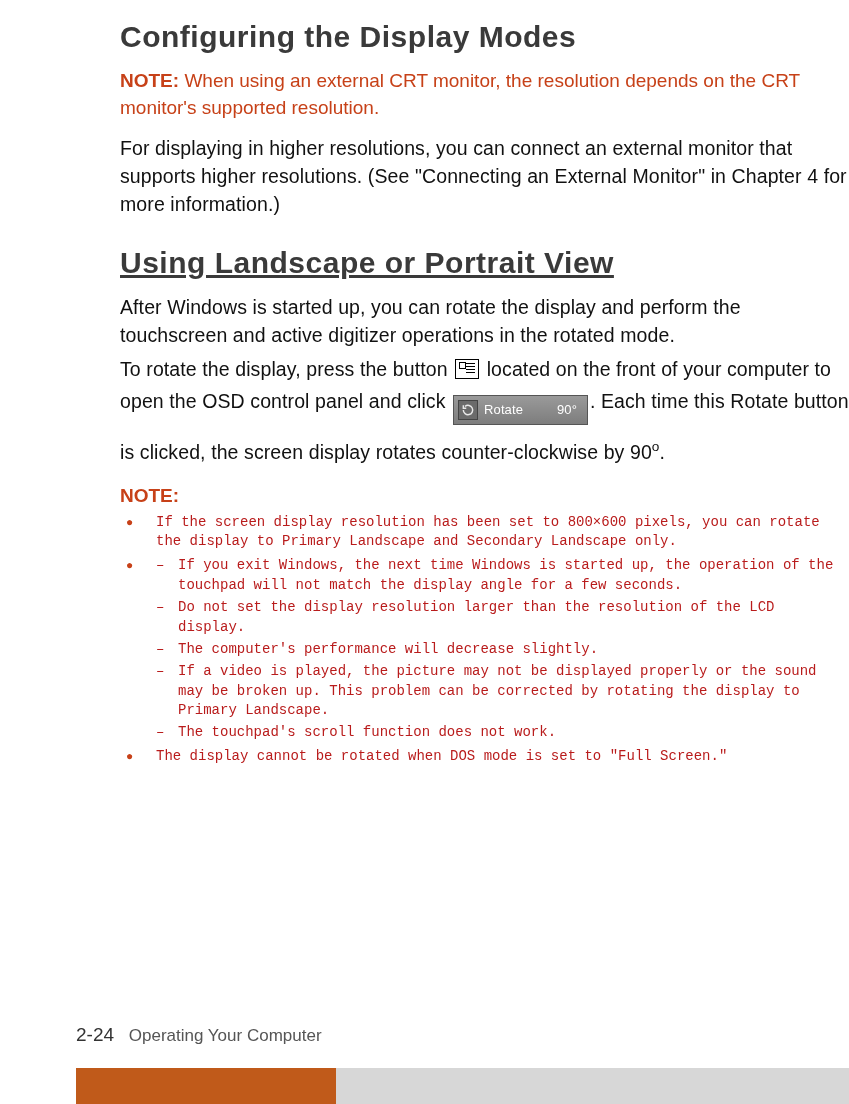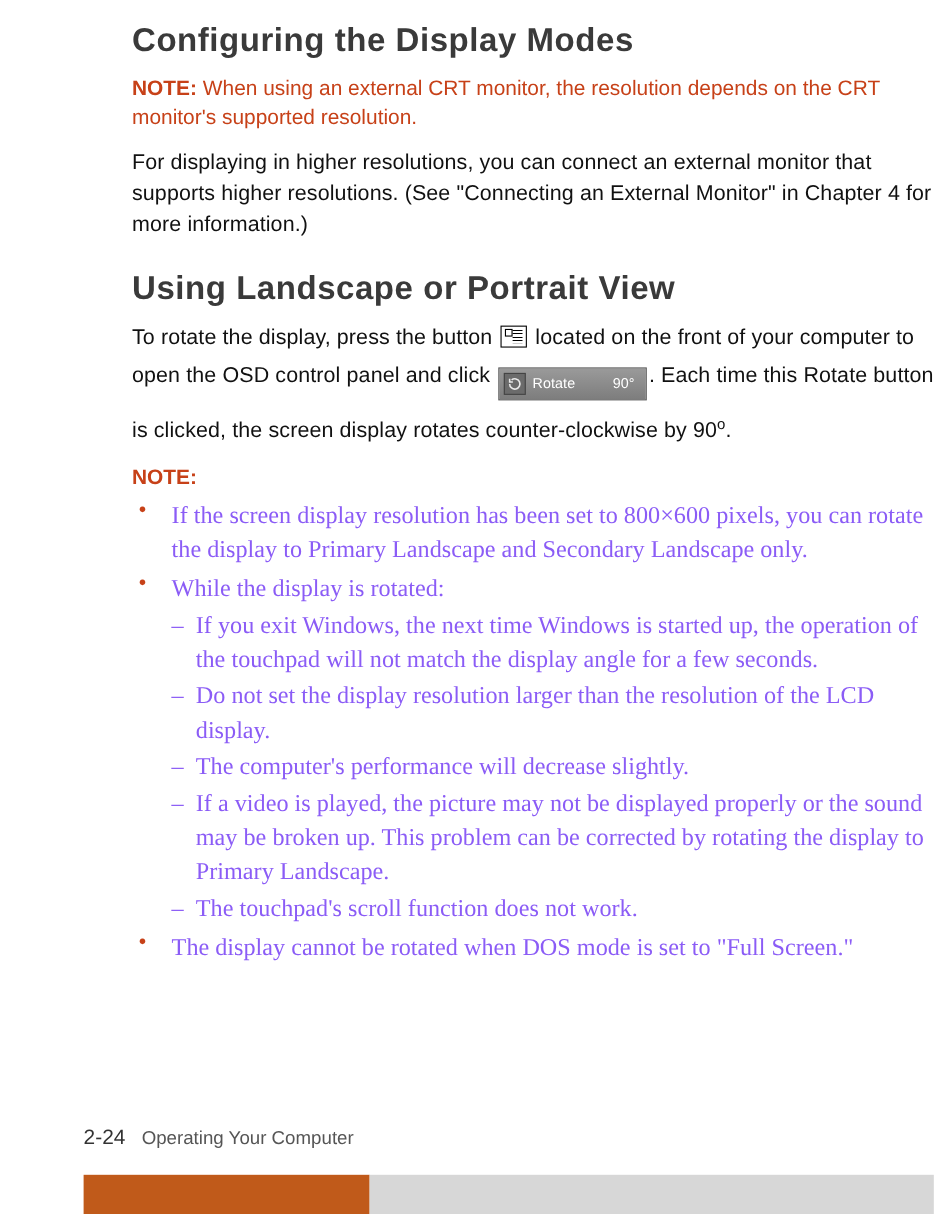--- a/index.html
+++ b/index.html
@@ -1,26 +1,26 @@
 <!DOCTYPE html>
 <html><head>
 <meta charset="utf-8">
 <style>
   * { box-sizing: border-box; margin: 0; padding: 0; }
   html, body { width: 849px; height: 1104px; background: #fff; font-family: Arial, Helvetica, sans-serif; color: #000; }
   .page { width: 849px; height: 1104px; position: relative; padding: 20px 0 0 0; }
   .content { padding: 0 0 0 120px; width: 849px; }
   h2.section { font-family: "Trebuchet MS","Arial Narrow",Arial,sans-serif; font-weight: 600; font-size: 30px; color: #3a3a3a; letter-spacing: 0.5px; margin-bottom: 14px; }
-  h2.section2 { margin-top: 28px; }
+  h2.section2 { margin-top: 28px; text-decoration: underline; }
   .note-inline { color: #c74118; font-family: Arial, sans-serif; font-size: 19px; line-height: 1.4; margin-bottom: 14px; }
   .note-inline .label { font-weight: bold; }
   p.body { font-family: "Trebuchet MS",Arial,sans-serif; font-size: 19.5px; line-height: 1.42; color: #111; margin-bottom: 18px; letter-spacing: 0.1px; }
   .note-block-label { color: #c74118; font-weight: bold; font-family: Arial,sans-serif; font-size: 19px; margin-top: 8px; margin-bottom: 6px; }
   ul.notes { list-style: none; padding-left: 0; }
-  ul.notes > li { color: #8b5cf6; font-family: Liberation Serif, serif; font-size: 22px; line-height: 1.42; padding-left: 36px; position: relative; margin-bottom: 4px; }
+  ul.notes > li { color: #b91c1c; font-family: Liberation Mono, monospace; font-size: 14px; line-height: 1.42; padding-left: 36px; position: relative; margin-bottom: 4px; }
   ul.notes > li::before { content: "●"; position: absolute; left: 6px; top: 2px; font-size: 12px; color: #c74118; }
   ul.sub { list-style: none; padding-left: 0; margin-top: 2px; }
   ul.sub > li { position: relative; padding-left: 22px; margin-bottom: 2px; line-height: 1.42; }
   ul.sub > li::before { content: "–"; position: absolute; left: 0; top: 0; }
   .inline-icon { display: inline-block; width: 24px; height: 20px; border: 1.5px solid #000; vertical-align: -3px; position: relative; background: #fff; margin: 0 2px; }
   .inline-icon::before { content: ""; position: absolute; left: 3px; top: 2px; width: 5px; height: 5px; border: 1px solid #000; }
   .inline-icon::after { content: ""; position: absolute; right: 3px; top: 3px; width: 9px; height: 12px; background: repeating-linear-gradient(#000 0 1px, transparent 1px 3px); }
   .rotate-btn { display: inline-flex; align-items: center; vertical-align: -9px; height: 30px; background: linear-gradient(#9a9a9a,#7d7d7d); border: 1px solid #555; color: #fff; font-family: Arial,sans-serif; font-size: 13px; padding: 0 10px 0 4px; gap: 6px; margin: 12px 2px; }
   .rotate-btn .ricon { width: 20px; height: 20px; background: #6b6b6b; border: 1px solid #444; display: flex; align-items: center; justify-content: center; }
   .rotate-btn .ricon svg { width: 14px; height: 14px; }
@@ -43,40 +43,40 @@
 
     <p class="note-inline">
       <span class="label">NOTE:</span><span> When using an external CRT monitor, the resolution depends on the CRT monitor's supported resolution.</span>
     </p>
 
 
     <p class="body">For displaying in higher resolutions, you can connect an external monitor that supports higher resolutions. (See "Connecting an External Monitor" in Chapter 4 for more information.)</p>
 
     <h2 class="section section2">Using Landscape or Portrait View</h2>
 
+    <p class="body" style="margin-bottom:6px">After Windows is started up, you can rotate the display and perform the touchscreen and active digitizer operations in the rotated mode.</p>
 
     <p class="body">
       <span>To rotate the display, press the button </span><span class="inline-icon"></span><span> located on the front of your computer to open the OSD control panel and click </span><span class="rotate-btn">
         <span class="ricon">
           <svg viewBox="0 0 24 24" fill="none" stroke="#e8e8e8" stroke-width="2.5">
               <path d="M4 12a8 8 0 1 0 3-6.2"></path>
               <path d="M4 4v5h5"></path>
             </svg>
         </span>
         <span>Rotate</span>
         <span style="margin-left:28px">90°</span>
       </span><span>. Each time this Rotate button is clicked, the screen display rotates counter-clockwise by 90</span><span class="sup">o</span><span>.</span>
     </p>
 
     <div class="note-block-label">NOTE:</div>
 
     <ul class="notes">
       <li>If the screen display resolution has been set to 800×600 pixels, you can rotate the display to Primary Landscape and Secondary Landscape only.</li>
       <li>
-        <span>While the display is rotated:</span>
         <ul class="sub">
           <li>If you exit Windows, the next time Windows is started up, the operation of the touchpad will not match the display angle for a few seconds.</li>
           <li>Do not set the display resolution larger than the resolution of the LCD display.</li>
           <li>The computer's performance will decrease slightly.</li>
           <li>If a video is played, the picture may not be displayed properly or the sound may be broken up. This problem can be corrected by rotating the display to Primary Landscape.</li>
           <li>The touchpad's scroll function does not work.</li>
         </ul>
       </li>
       <li>The display cannot be rotated when DOS mode is set to "Full Screen."</li>
     </ul>

